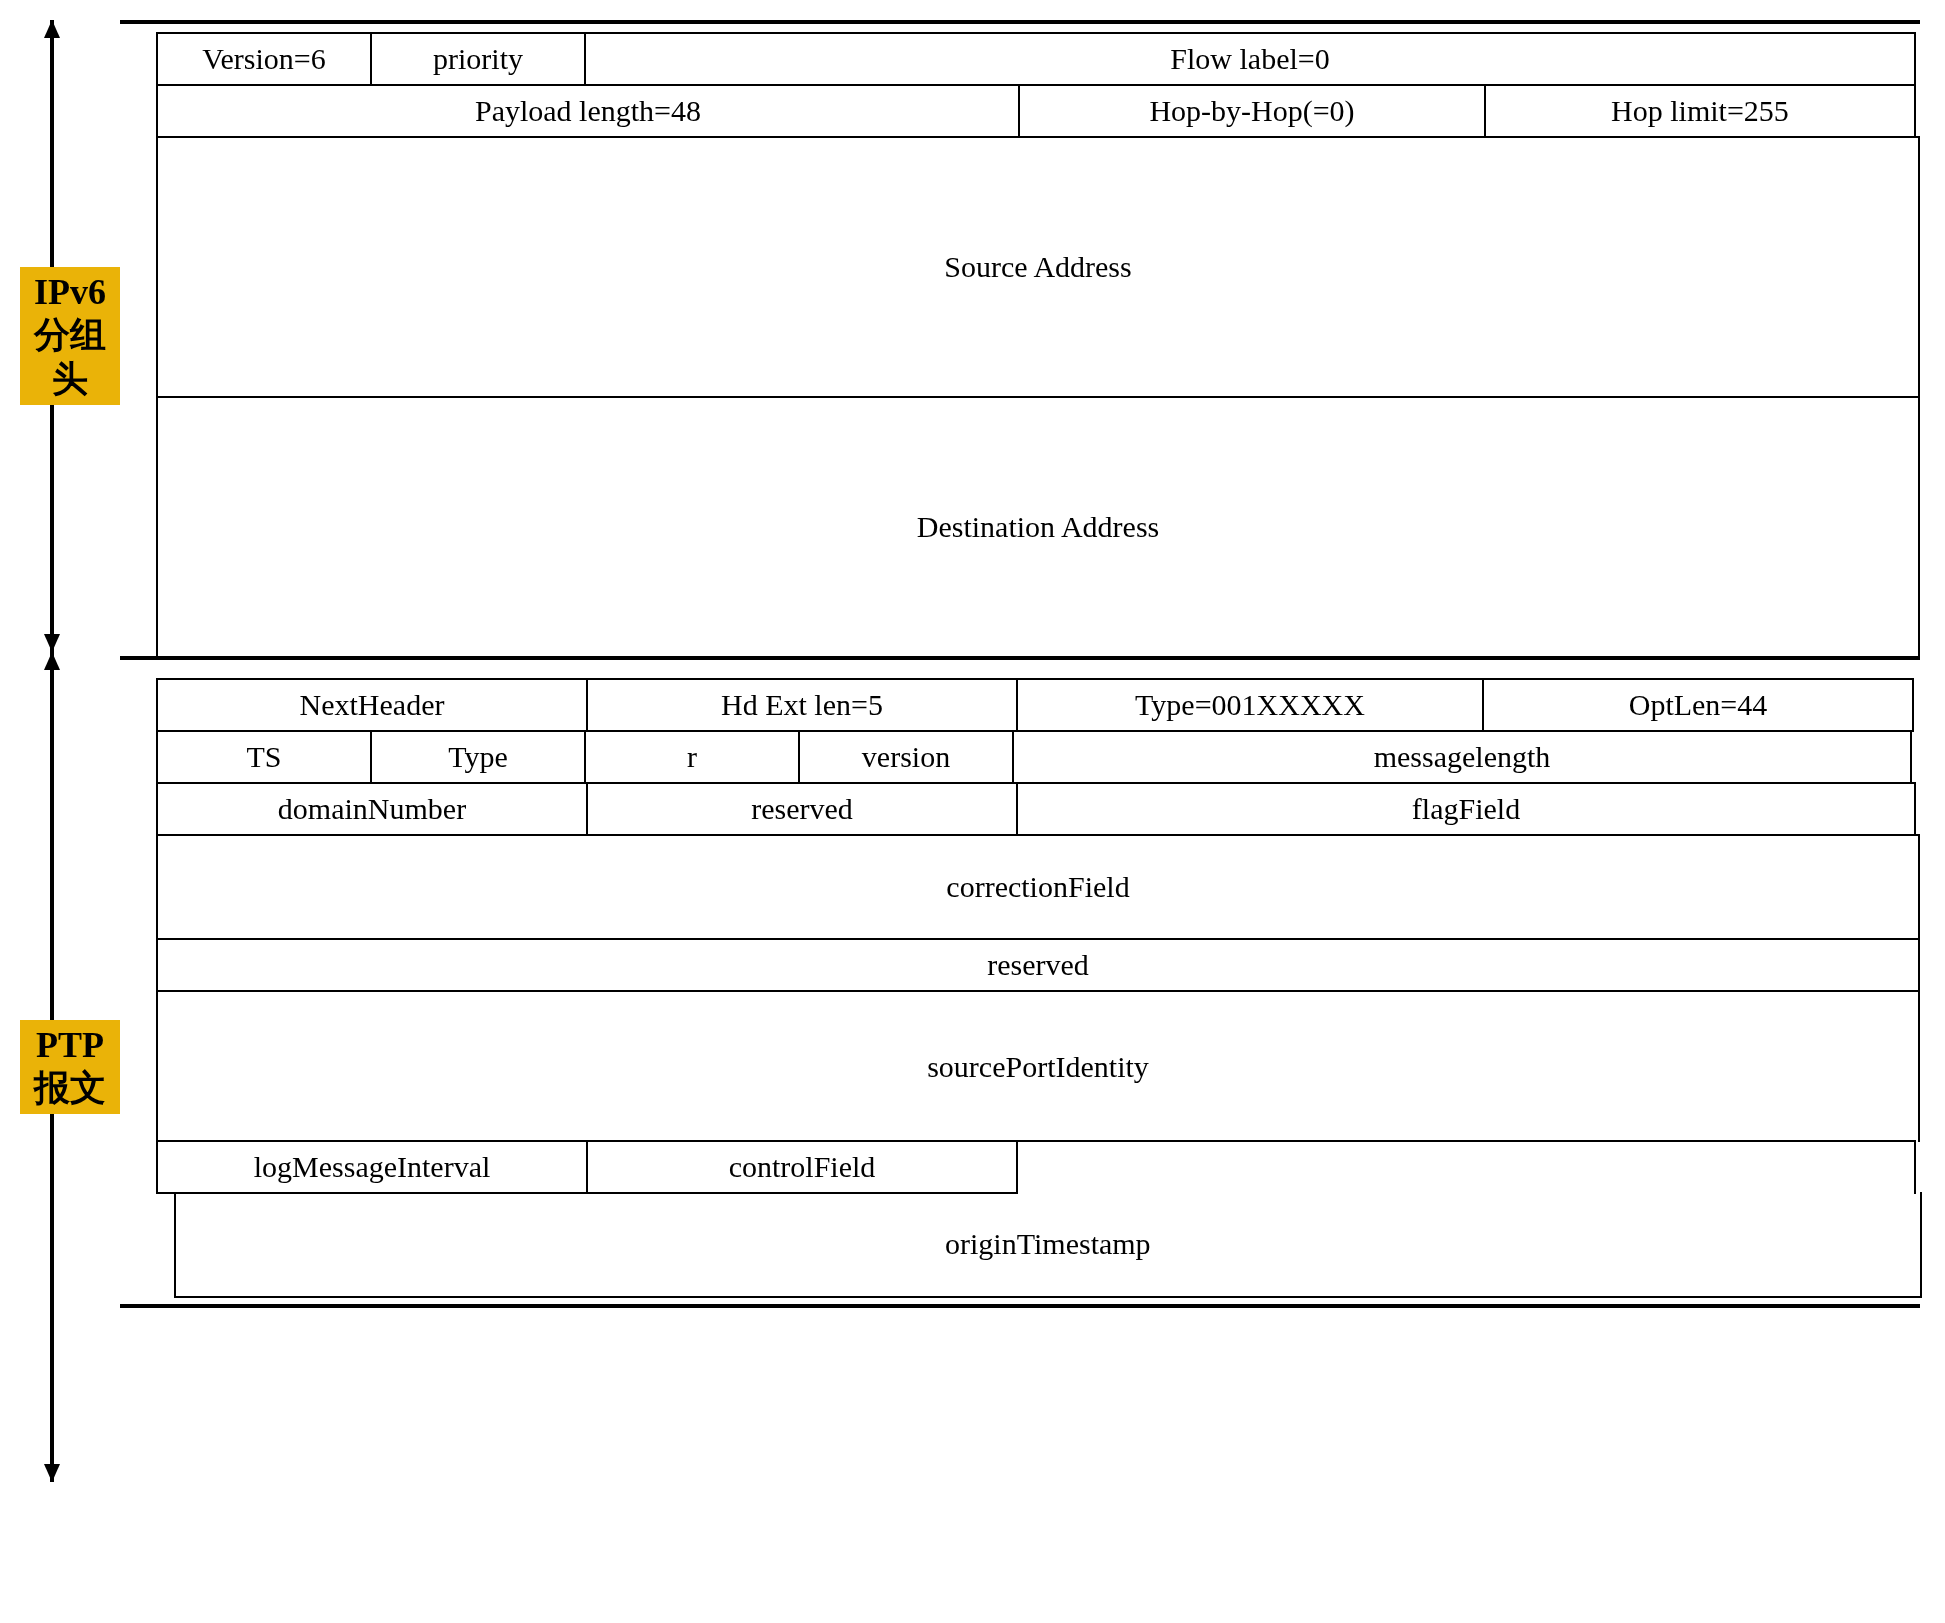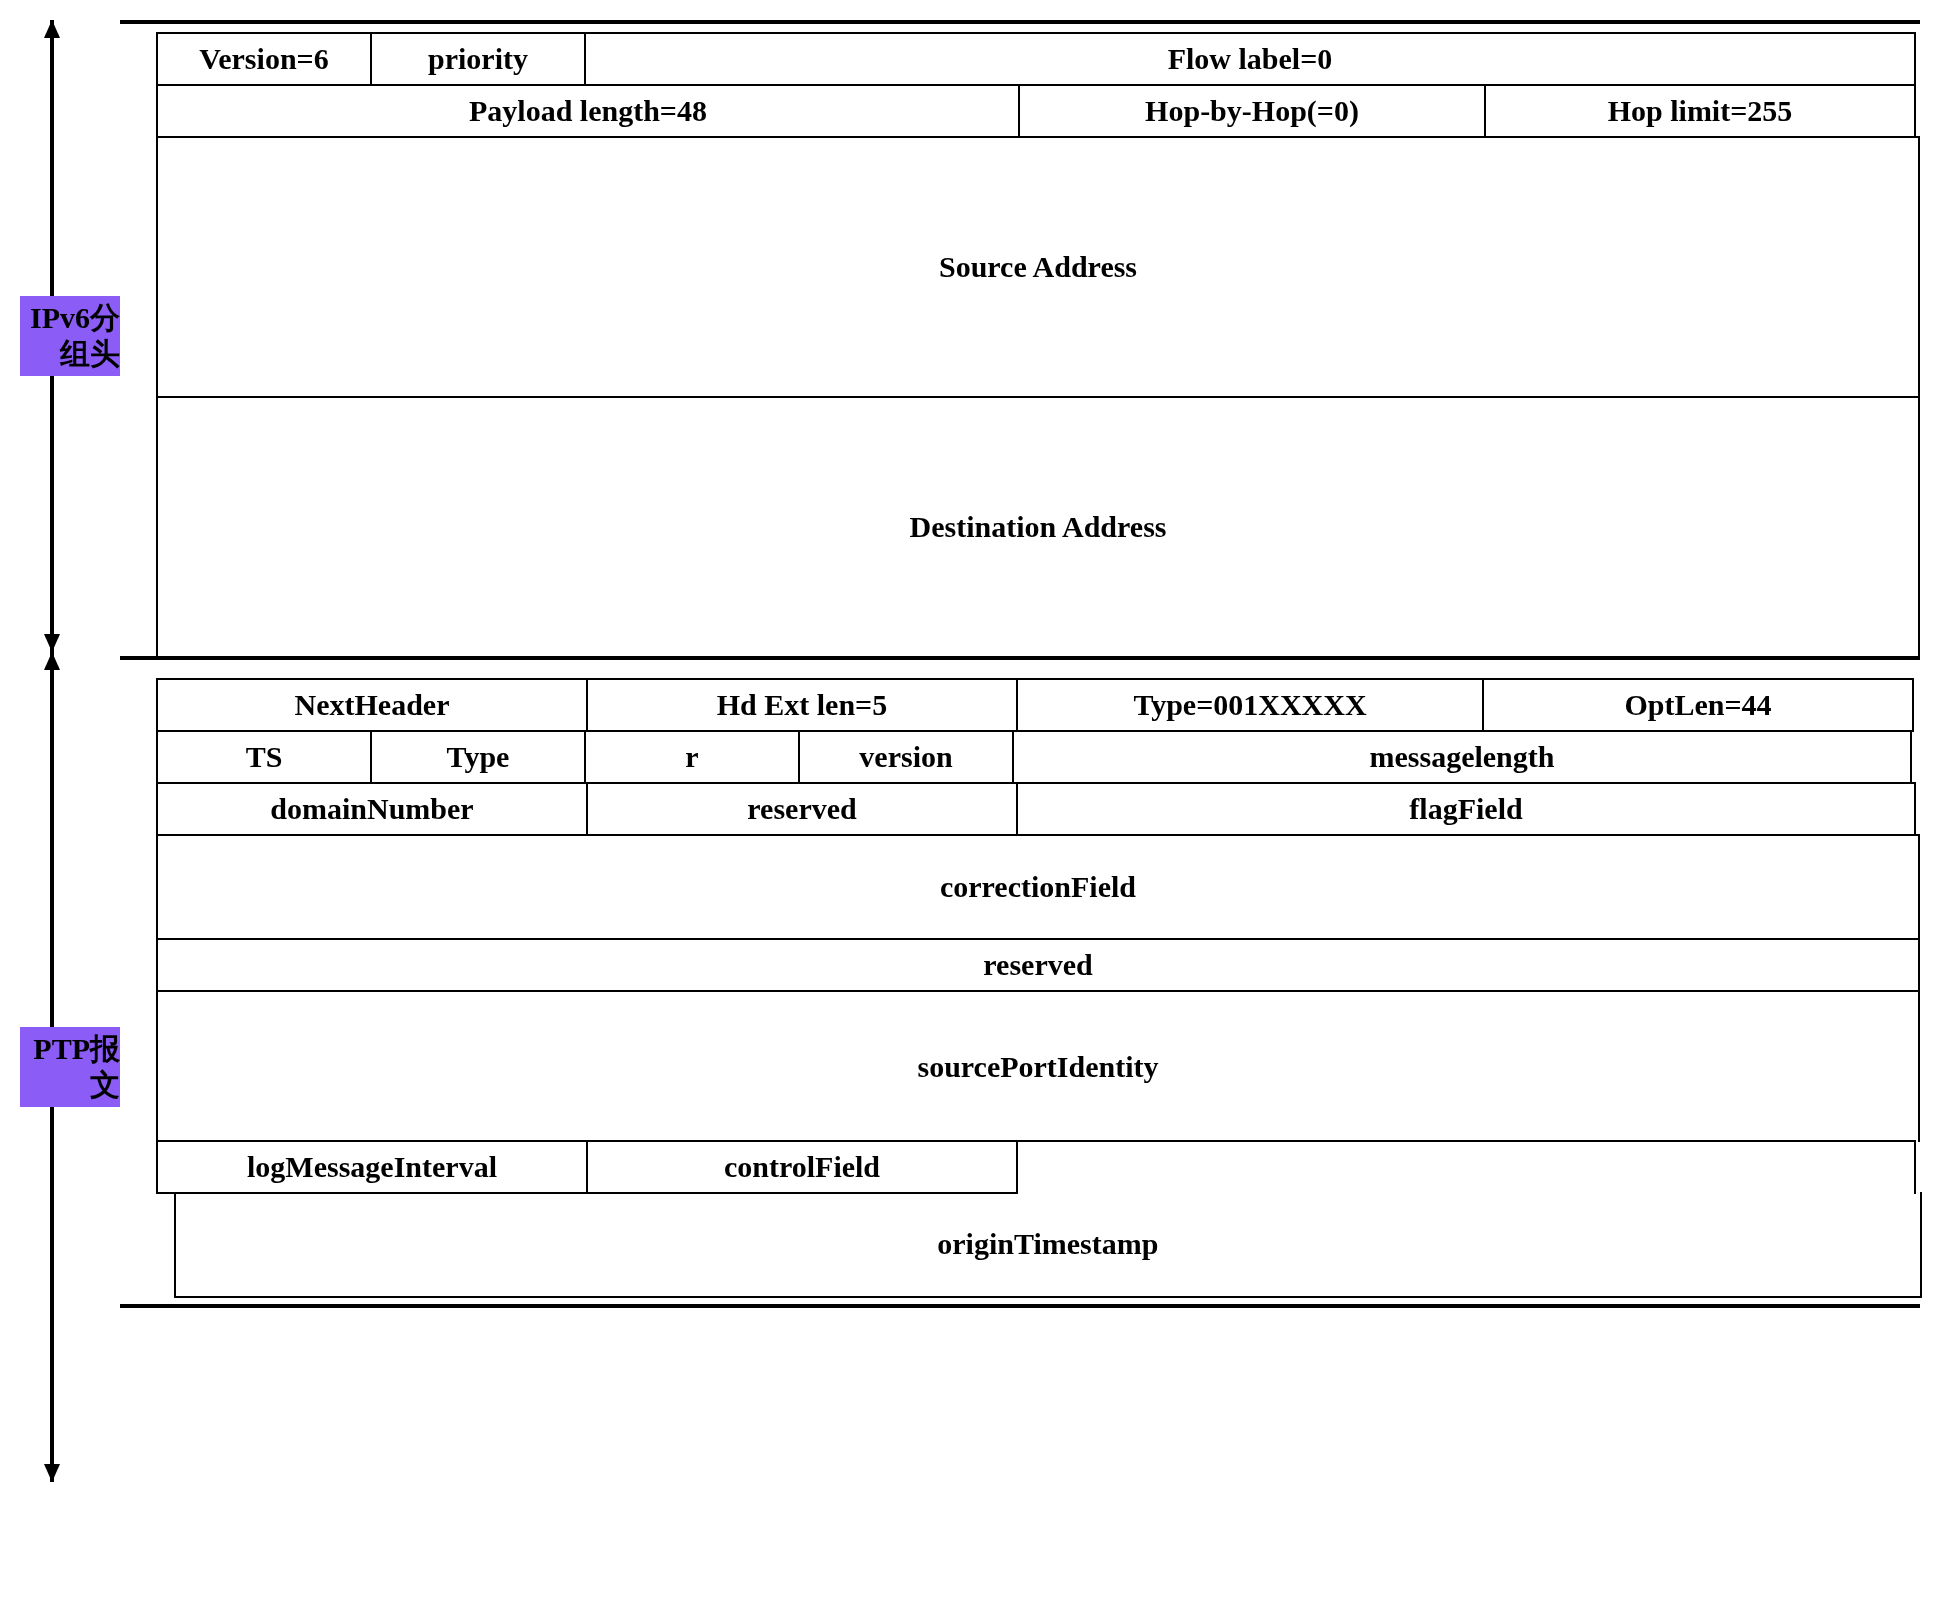--- a/index.html
+++ b/index.html
@@ -17,26 +17,26 @@
     display: flex;
     flex-direction: column;
   }
   .label-section {
     display: flex;
     align-items: center;
     justify-content: center;
     position: relative;
   }
   .label-text {
-    font-size: 30px;
+    font-size: 36px;
     font-weight: bold;
-    text-align: right;
+    text-align: center;
     line-height: 1.2;
     z-index: 2;
-    background: #8b5cf6;
+    background: #eab308;
     padding: 4px 0;
   }
   .arrow-line {
     position: absolute;
     left: 30px;
     width: 4px;
     background: black;
     top: 0;
     bottom: 0;
   }
@@ -56,21 +56,21 @@
     left: 24px;
     width: 0;
     height: 0;
     border-left: 8px solid transparent;
     border-right: 8px solid transparent;
     border-top: 18px solid black;
   }
   .diagram {
     flex: 1;
     font-size: 30px;
-    font-weight: bold;
+    font-weight: normal;
   }
   .ipv6 {
     border-top: 4px solid black;
     border-bottom: 4px solid black;
   }
   .ptp {
     border-bottom: 4px solid black;
   }
   .row {
     display: flex;

